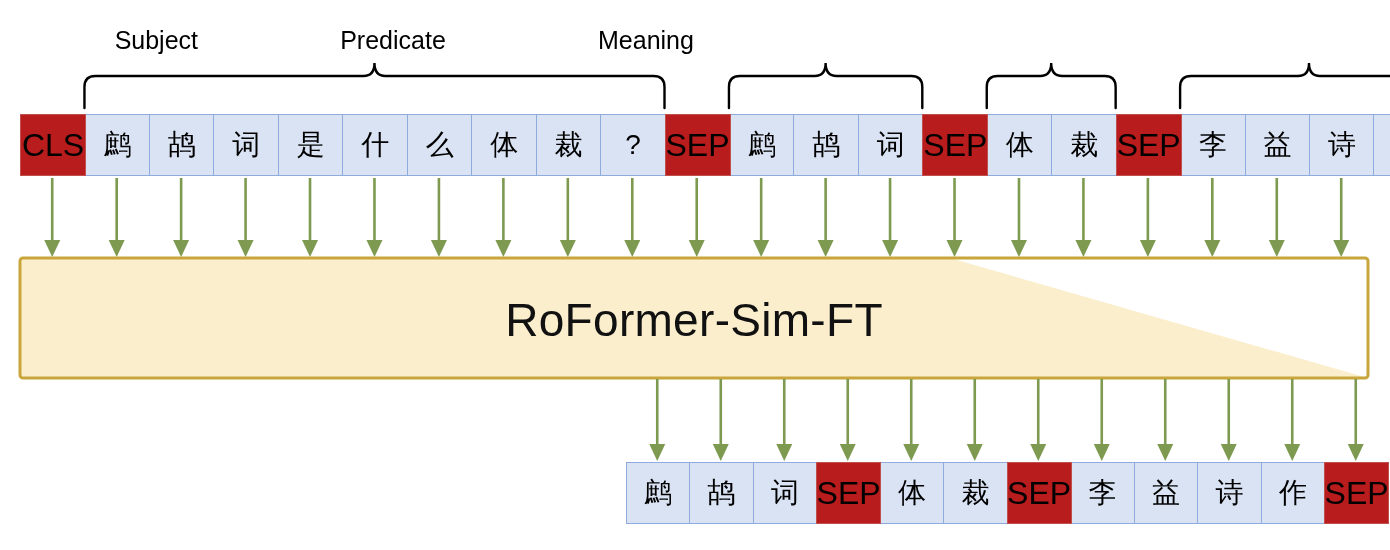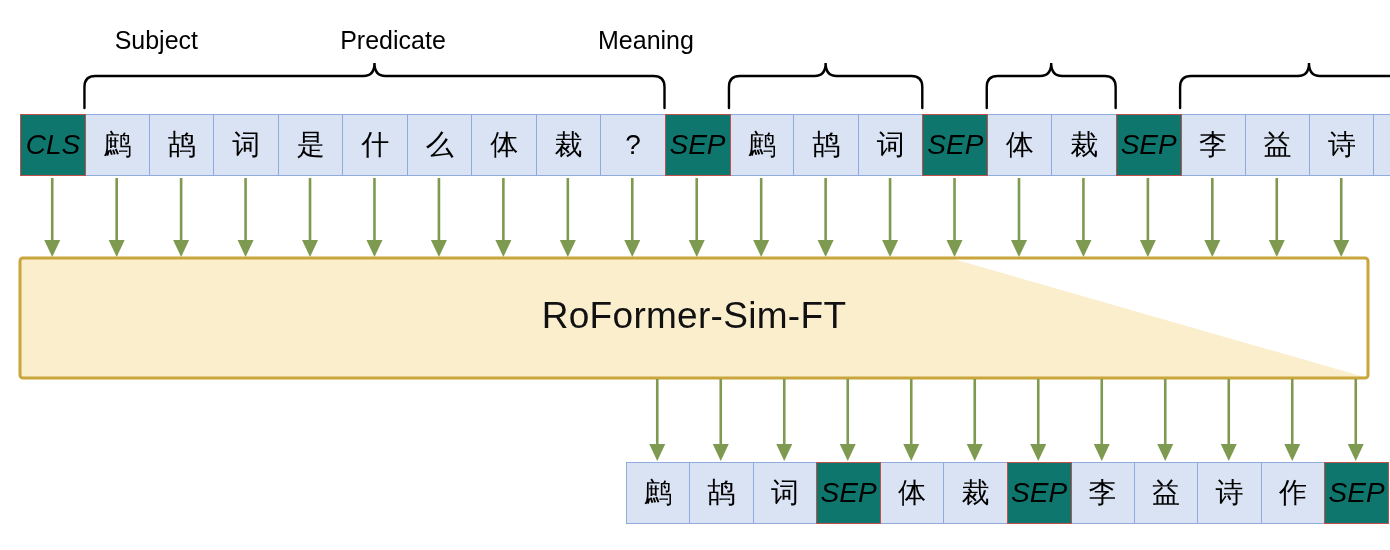--- a/index.html
+++ b/index.html
@@ -12,28 +12,28 @@
   #stage{position:absolute;left:0;top:0;width:1390px;height:550px;padding-left:32px;}
   svg.layer{position:absolute;left:0;top:0;width:1390px;height:550px;overflow:visible;}
   .tok{
     position:absolute;box-sizing:border-box;
     display:flex;align-items:center;justify-content:center;
     font-size:27px;line-height:1;color:#000;
     letter-spacing:0px;
   }
   .tok.cn{font-size:28px;}
   .tok.blue{background:#dae3f3;border:1.6px solid #8faadc;}
-  .tok.red{background:#0f766e;border:1.6px solid #c0504d;font-size:28px;font-weight:400;font-style:italic;}
+  .tok.red{background:#b91c1c;border:1.6px solid #c0504d;font-size:32px;font-weight:400;}
   .tok.red.special{z-index:3;}
   .brace-label{
     position:absolute;font-size:25px;color:#000;text-align:center;
     line-height:1;white-space:nowrap;
   }
   #model-label{
-    position:absolute;font-size:37px;color:#111;line-height:1;
+    position:absolute;font-size:46px;color:#111;line-height:1;
     white-space:nowrap;letter-spacing:0.3px;
   }
 </style>
 </head>
 <body>
 
 <div id="stage">
 
   <svg class="layer" id="svg-braces" aria-hidden="true">
       <path d="M 84.45 108 L 84.45 87 Q 84.45 76 95.45 76 L 363.475 76 Q 374.475 76 374.475 63 Q 374.475 76 385.475 76 L 653.5 76 Q 664.5 76 664.5 87 L 664.5 108" fill="none" stroke="#000000" stroke-width="2.4" stroke-linecap="round"></path>

